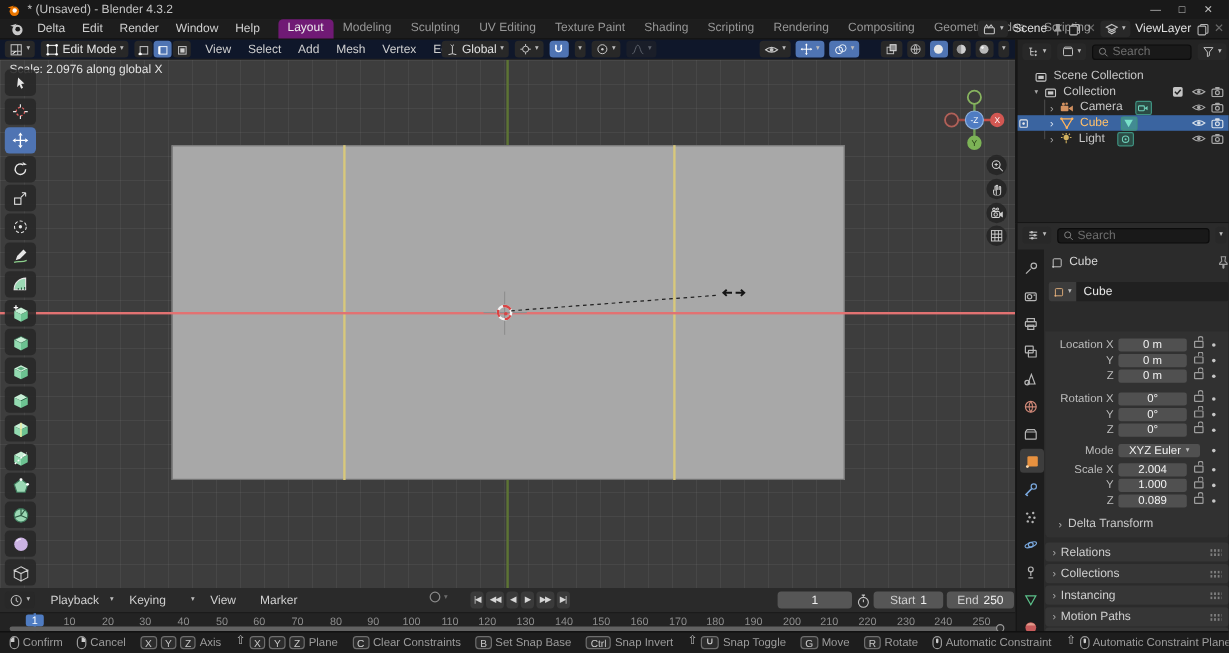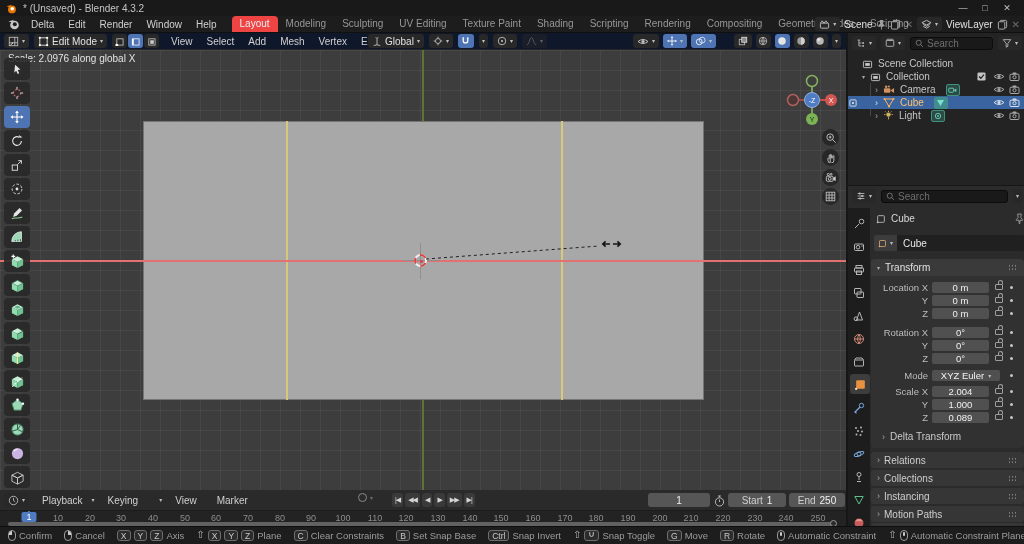--- a/index.html
+++ b/index.html
@@ -8,21 +8,21 @@
        font-family:"Liberation Sans","DejaVu Sans",sans-serif;font-size:10px;color:#c8c8c8}
   .abs{position:absolute}
   .flex{display:flex;align-items:center}
   svg{display:block}
   svg text{font-family:"Liberation Sans","DejaVu Sans",sans-serif}
   
   #titlebar{left:0;top:0;width:1024px;height:16px;background:#191919;display:flex;align-items:center;gap:6px;padding:0 6px;color:#c4c4c4}
   #topbar{left:0;top:16px;width:1024px;height:17px;background:#1d1d1d;display:flex;align-items:center;border-bottom:1px solid #101010}
   .menu{padding:0 7px;color:#d0d0d0}
   .tab{padding:2px 8px;line-height:12px;color:#979797;border-radius:4px 4px 0 0;white-space:nowrap}
-  .tab.active{background:#ef4444;color:#ececec}
+  .tab.active{background:#701a75;color:#ececec}
   .wbtn{width:22px;text-align:center;color:#c0c0c0;font-size:9px}
   .chip{background:#282828;border-radius:3px;display:flex;align-items:center;gap:3px;height:14px;padding:0 4px}
   .chip.blue{background:#4f74b3}
   .caret{font-size:6px;color:#bdbdbd;line-height:1}
   .dim{opacity:.45}
   
   #vph{left:0;top:33px;width:846px;height:17px;background:#0f172a;border-bottom:1px solid #262626}
   
   #viewport{left:0;top:50px;width:846px;height:440px;overflow:hidden;background-color:#3d3d3d;
     background-image:linear-gradient(rgba(255,255,255,.05) 1px,transparent 1px),linear-gradient(90deg,rgba(255,255,255,.05) 1px,transparent 1px);
@@ -833,25 +833,20 @@
             <svg width="9" height="9" viewBox="0 0 12 12">
               <rect x="2" y="2" width="8" height="8" rx="1" fill="none" stroke="#e8b27d"></rect>
               <circle cx="2" cy="10" r="1.1" fill="#e8b27d"></circle>
             </svg>
           </span>
         <span class="caret">▾</span>
       </span>
       <span style="flex:1;height:16px;background:#202020;border-radius:0 2px 2px 0;display:flex;align-items:center;padding:0 6px;color:#e8e8e8">Cube</span>
     </div>
 
-    <div class="abs" style="left:23px;top:73px;width:153px;height:17px;background:#3a3a3a;border-radius:4px 4px 0 0;display:flex;align-items:center;gap:5px;padding:0 6px">
-      <span class="exp" style="font-size:6px">▾</span>
-      <span style="color:#e0e0e0">Transform</span>
-      <span class="grip" style="margin-left:auto"></span>
-    </div>
     <div class="abs" style="left:23px;top:90px;width:153px;height:172px;background:#313131;border-radius:0 0 4px 4px"></div>
 
     <span class="plabel" style="top:96px">Location X</span>
     <span class="field" style="top:96px">0 m</span>
     <span class="lock" style="top:98px">
         <i></i>
       </span>
       <span class="pdot" style="top:100px"></span>
     <span class="plabel" style="top:109px">Y</span>
     <span class="field" style="top:109px">0 m</span>

